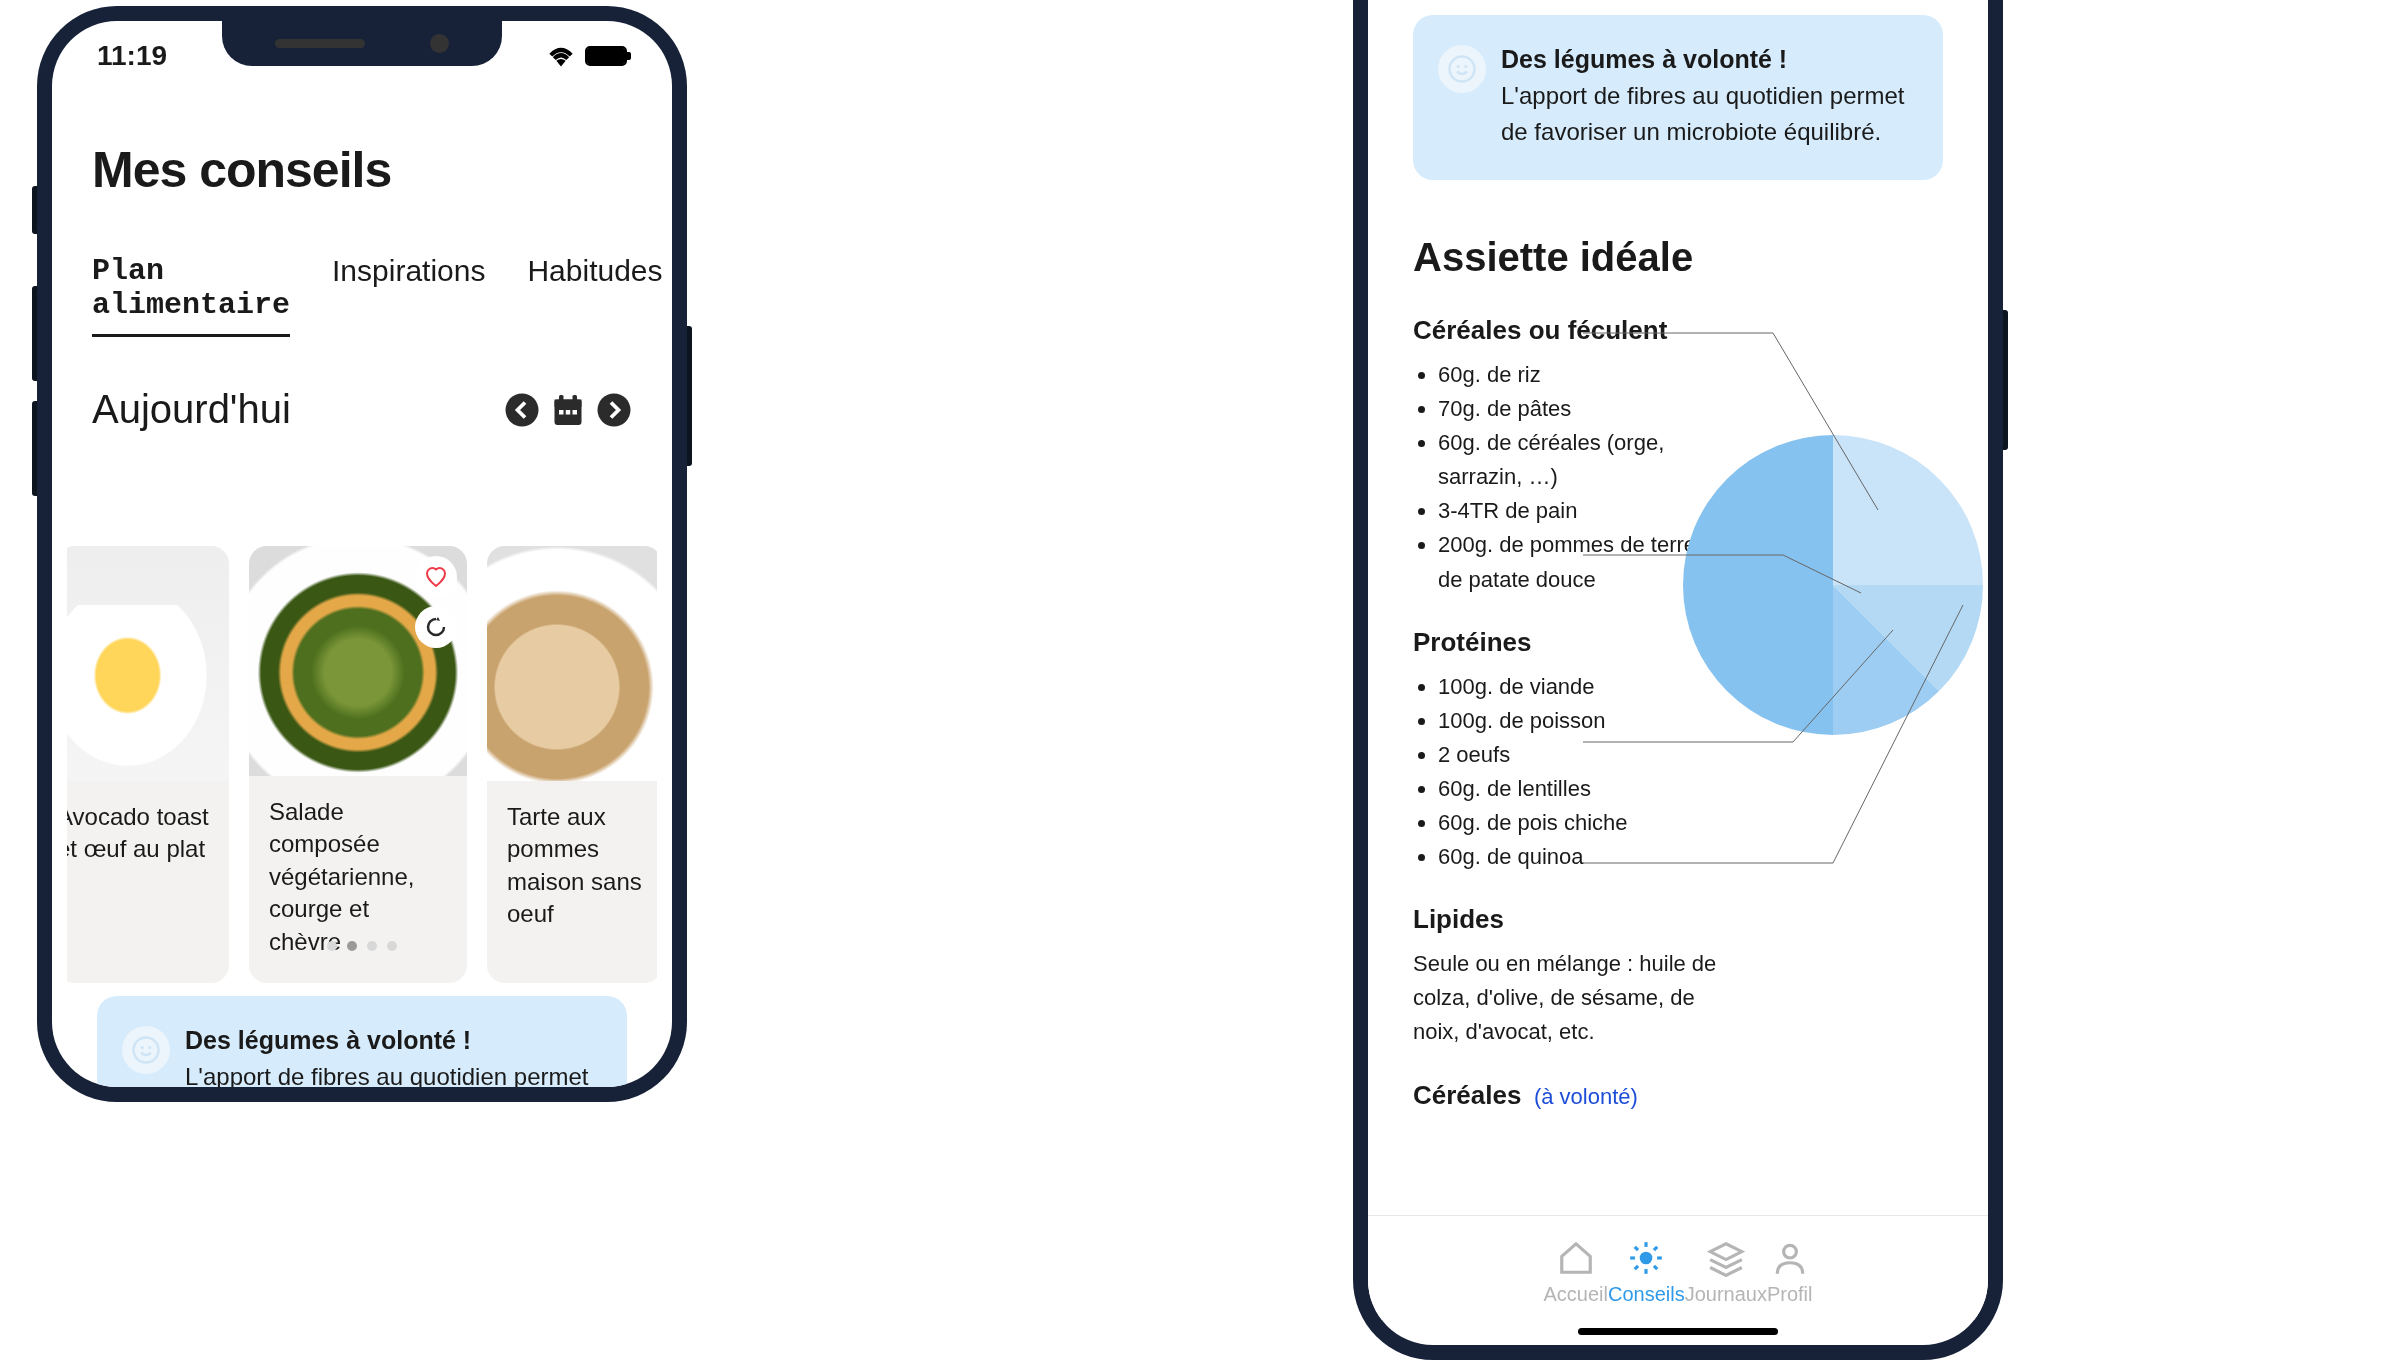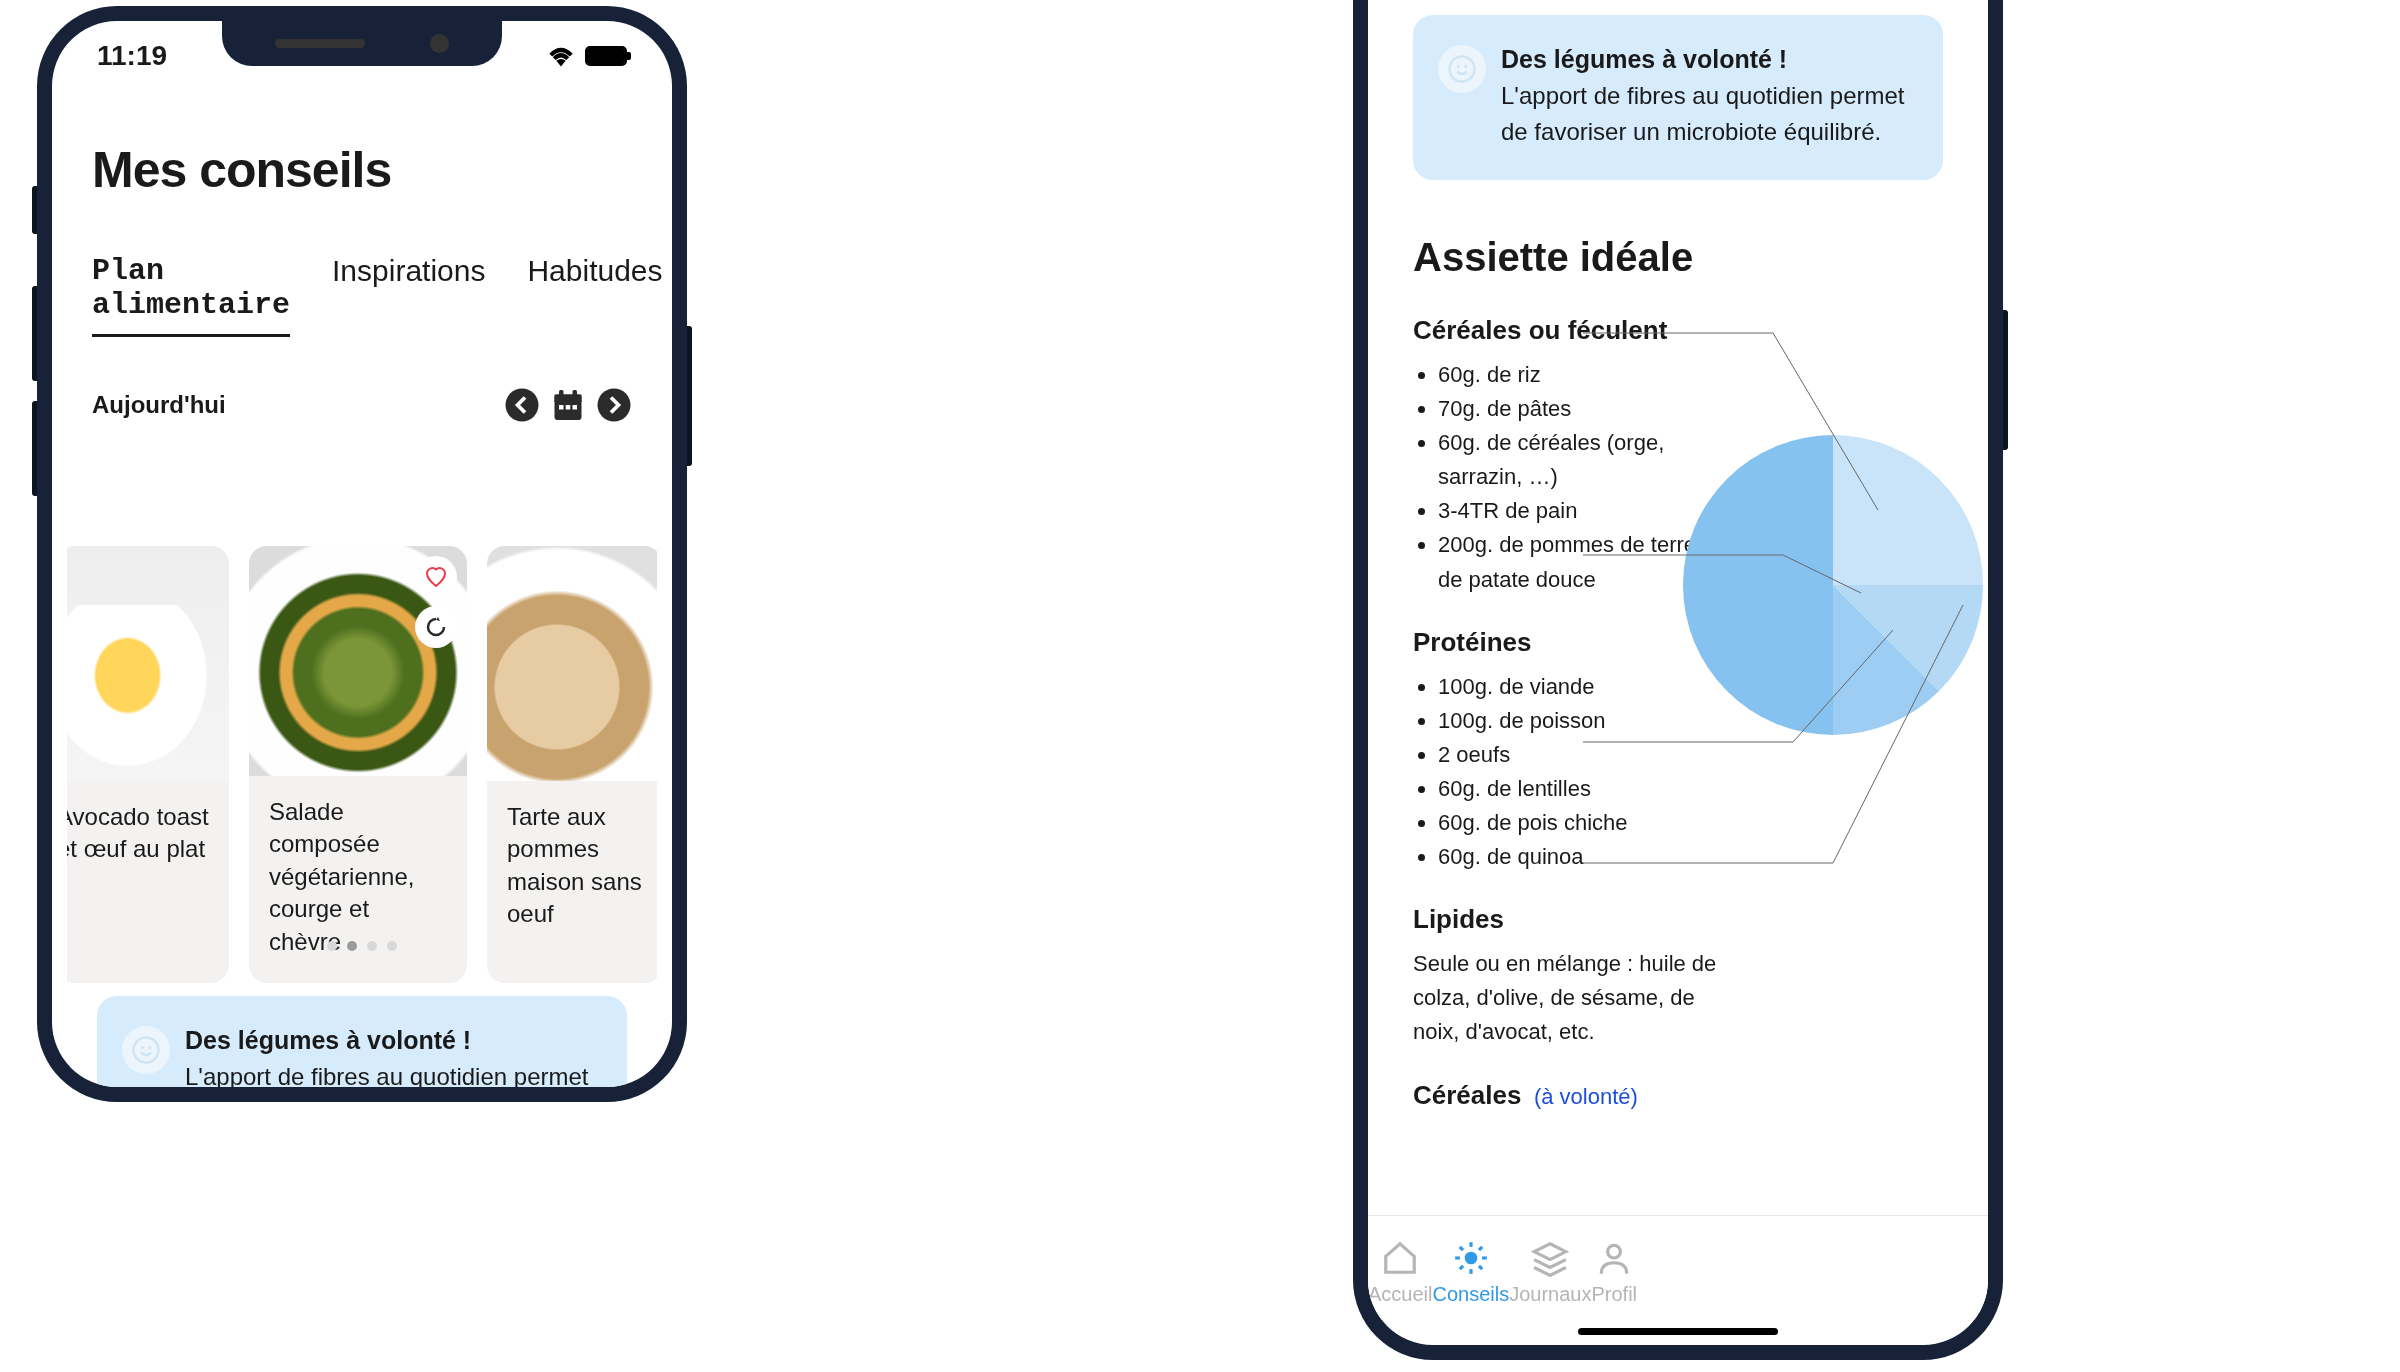--- a/index.html
+++ b/index.html
@@ -91,21 +91,21 @@
     }
     .tab { padding-bottom: 12px; cursor: pointer; }
     .tab-active { border-bottom: 3px solid #1a1a1a; font-weight: 600; font-family: Liberation Mono, monospace; }
 
     .today-row {
       display: flex;
       justify-content: space-between;
       align-items: center;
       margin-top: 50px;
     }
-    .today-label { font-size: 24px; font-weight: 700; }
+    .today-label { font-size: 40px; font-weight: 400; }
     .date-nav { display: flex; gap: 10px; align-items: center; }
     .date-nav svg { width: 36px; height: 36px; }
 
     
     .carousel {
       position: absolute;
       left: 15px;
       right: 15px;
       top: 525px;
       display: flex;
@@ -244,21 +244,21 @@
     }
 
     
     .bottom-nav {
       position: absolute;
       bottom: 25px;
       left: 0; right: 0;
       height: 105px;
       border-top: 1px solid #e8e8e8;
       display: flex;
-      justify-content: flex-start;
+      justify-content: center;
       align-items: center;
       padding-top: 8px;
       background: #fff;
     }
     .nav-item {
       display: flex;
       flex-direction: column;
       align-items: center;
       gap: 6px;
       color: #b5b5b5;

